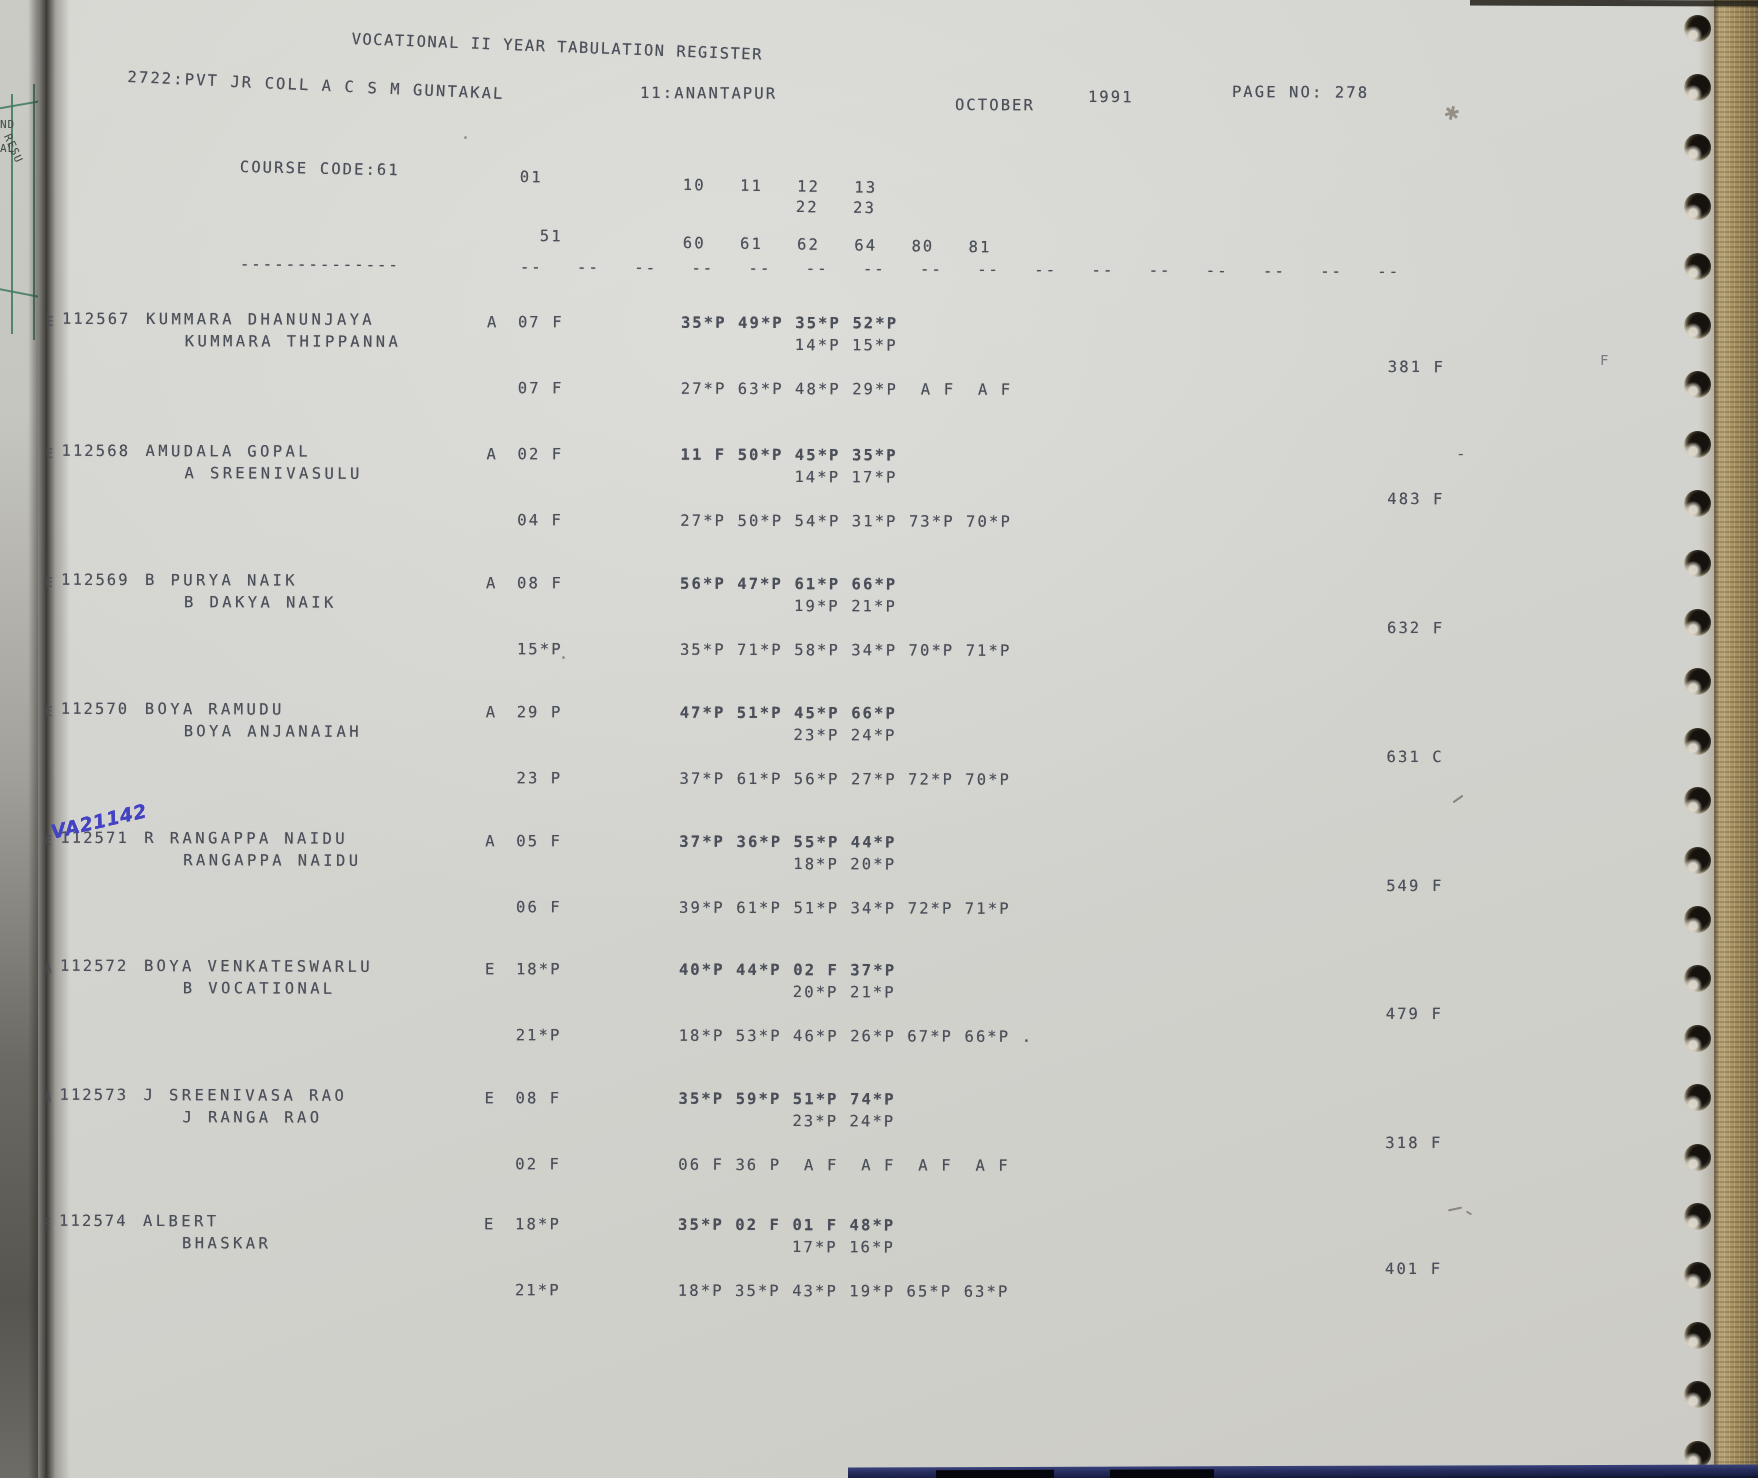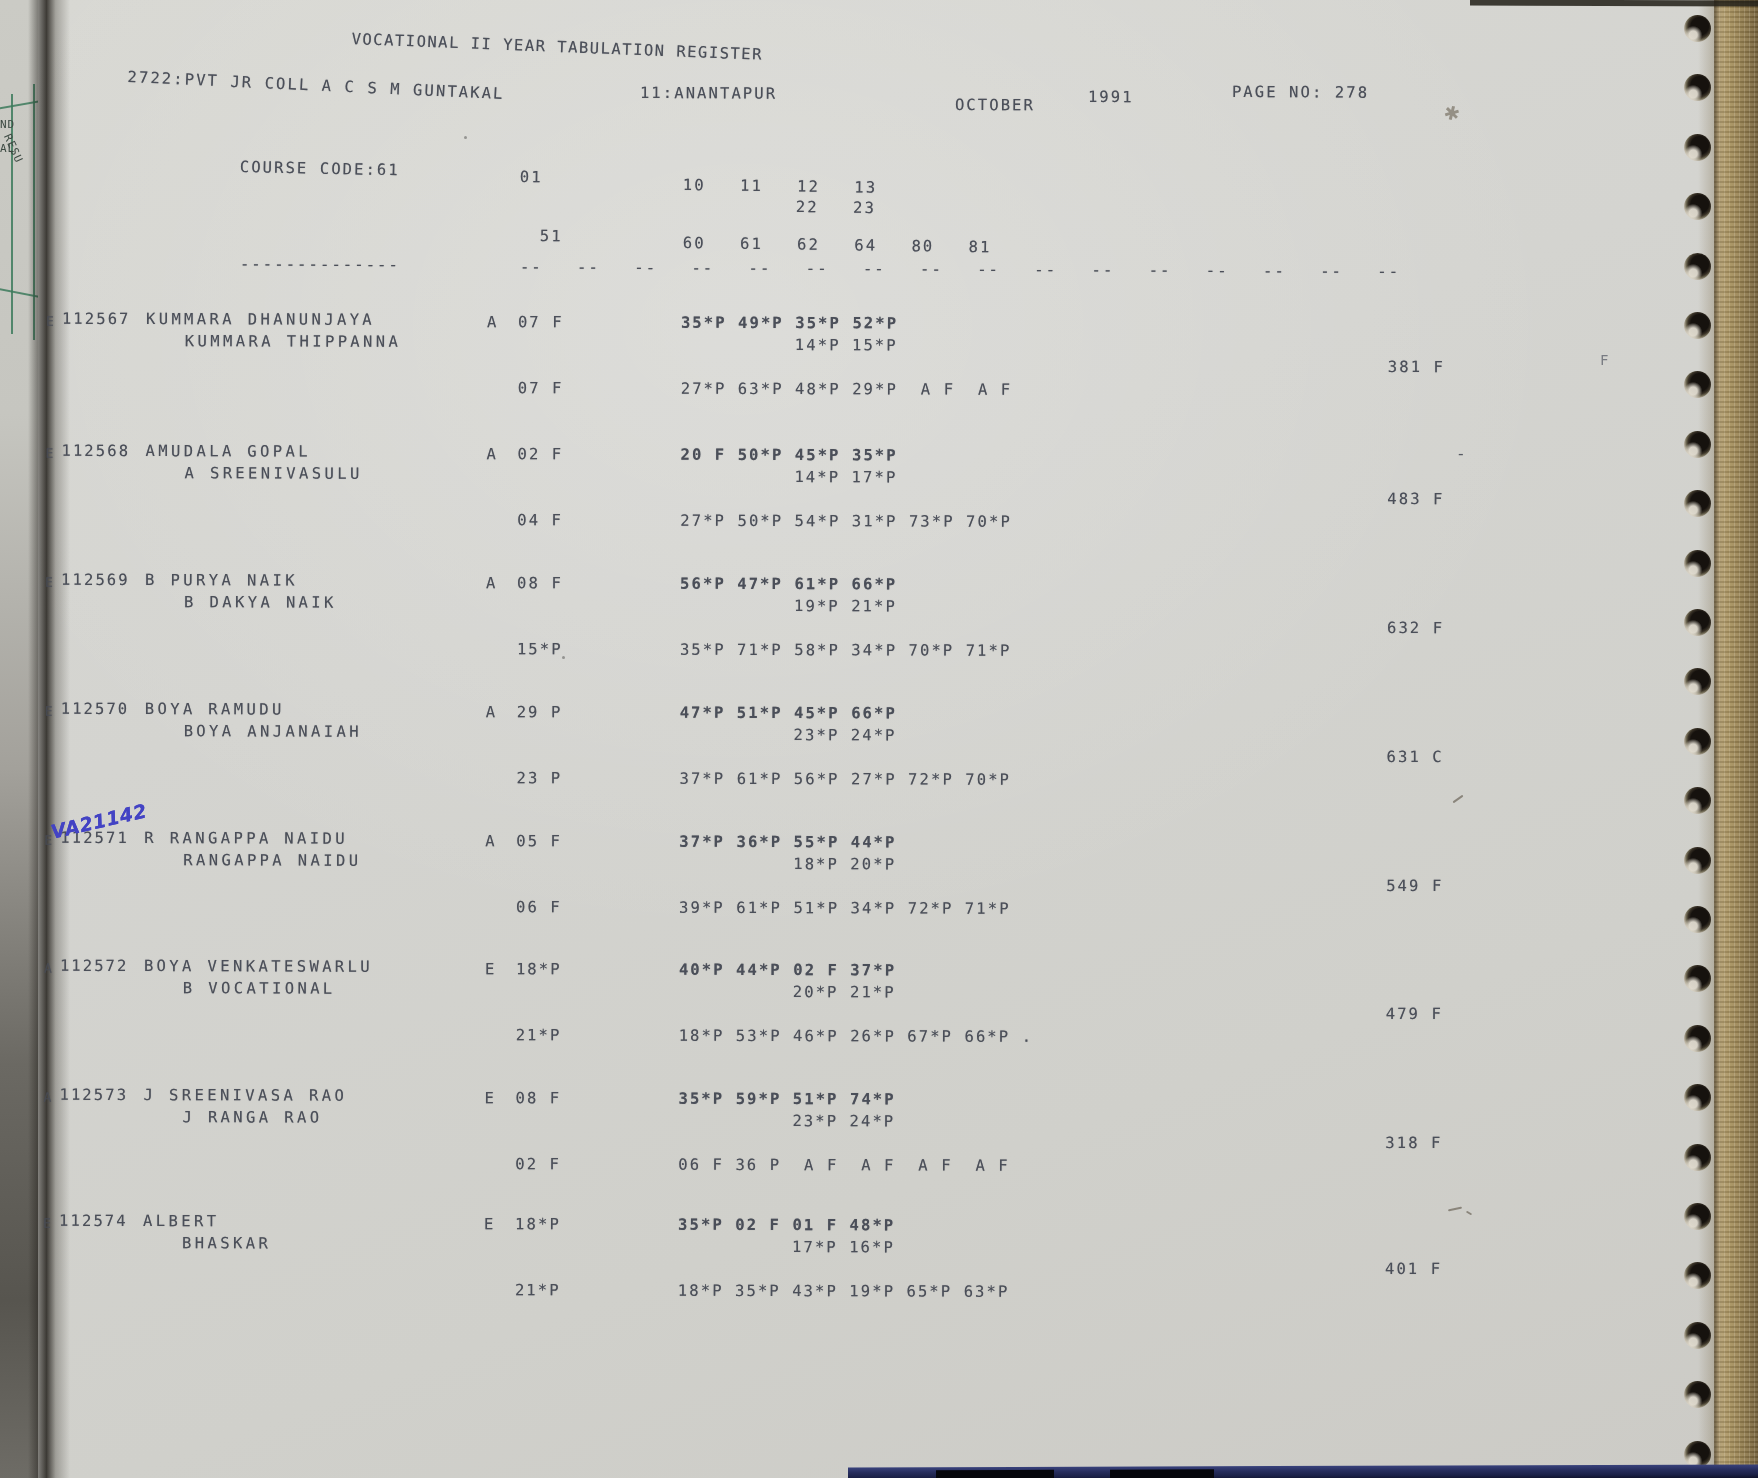--- a/index.html
+++ b/index.html
@@ -155,21 +155,21 @@
       <span class="t f-marks3">27*P 63*P 48*P 29*P  A F  A F</span>
       <span class="t f-total">381 F</span>
     </div>
       <div class="record" style="top: 442px;">
       <span class="t f-prefix">E</span>
       <span class="t f-regno">112568</span>
       <span class="t f-name1">AMUDALA GOPAL</span>
       <span class="t f-name2">A SREENIVASULU</span>
       <span class="t f-status">A</span>
       <span class="t f-part1">02 F</span>
-      <span class="t f-marks1">20 F 50*P 45*P 35*P</span>
+      <span class="t f-marks1">11 F 50*P 45*P 35*P</span>
       <span class="t f-marks2">14*P 17*P</span>
       <span class="t f-part2">04 F</span>
       <span class="t f-marks3">27*P 50*P 54*P 31*P 73*P 70*P</span>
       <span class="t f-total">483 F</span>
     </div>
       <div class="record" style="top: 571px;">
       <span class="t f-prefix">E</span>
       <span class="t f-regno">112569</span>
       <span class="t f-name1">B PURYA NAIK</span>
       <span class="t f-name2">B DAKYA NAIK</span>

